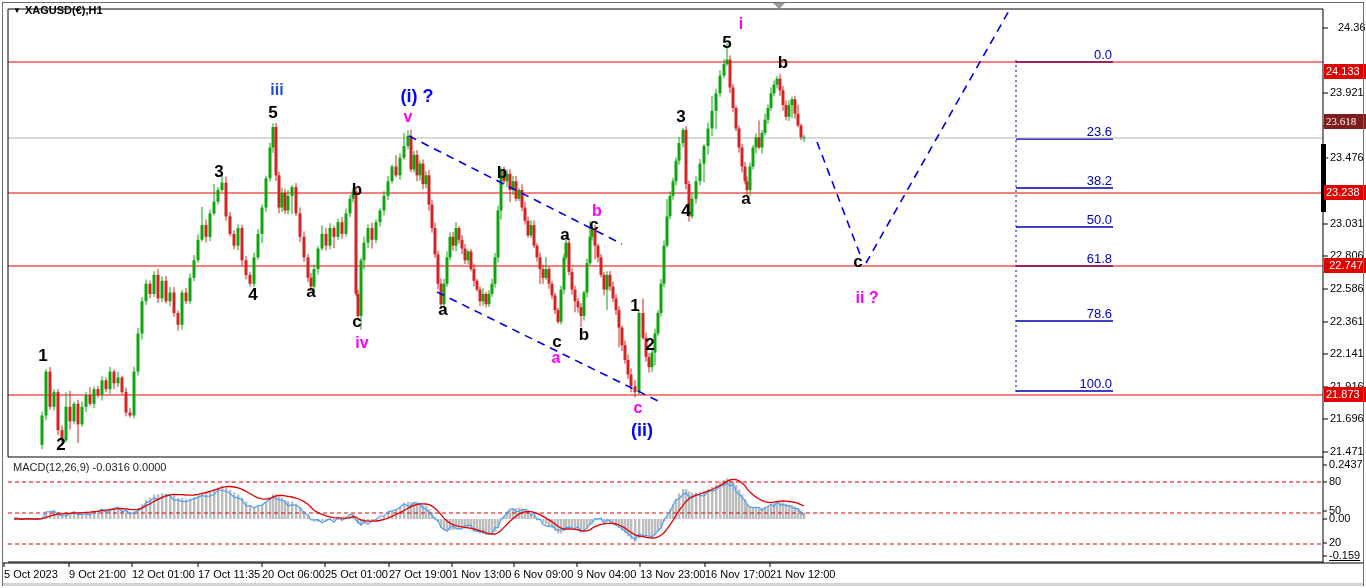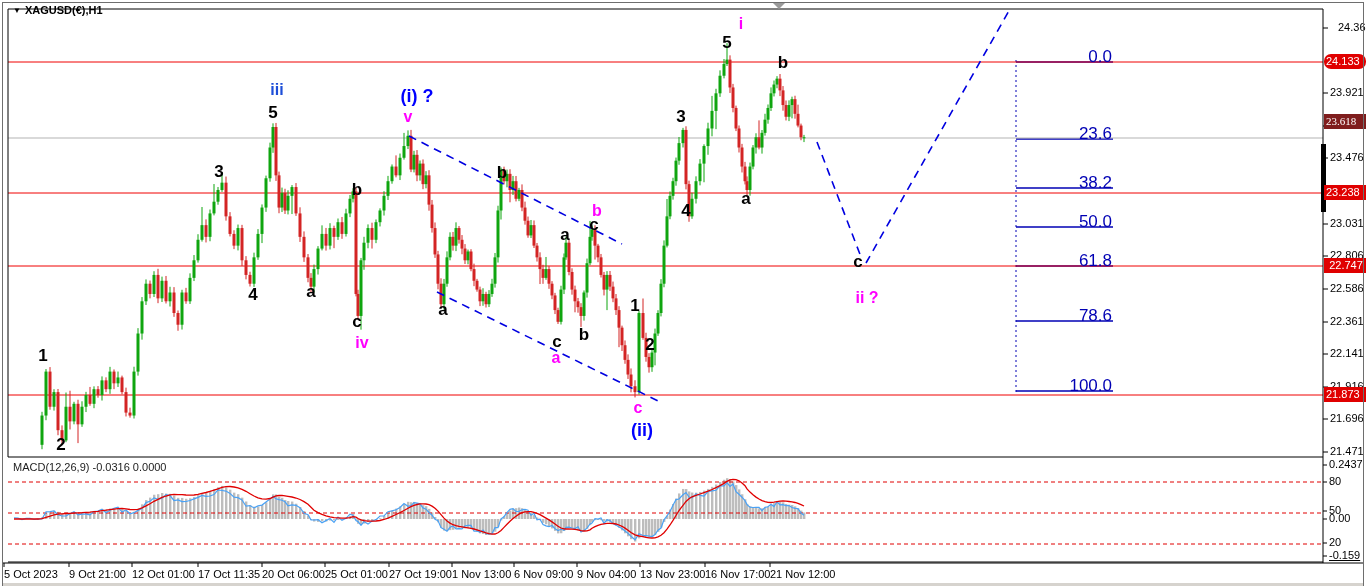--- a/index.html
+++ b/index.html
@@ -9,21 +9,21 @@
   .bottomband{position:absolute;left:3px;top:583px;width:1360px;height:3px;background:#d6d3ce;}
   svg#cv{position:absolute;left:0;top:0;}
   .title{position:absolute;left:13px;top:4px;font-size:11px;font-weight:bold;color:#000;}
   .title .tri{font-size:8px;margin-right:4px;position:relative;top:-1px;}
   .shift{position:absolute;left:772px;top:2px;width:0;height:0;
          border-left:7px solid transparent;border-right:7px solid transparent;border-top:7px solid #9a9a9a;}
   #macdLabel{position:absolute;left:13px;top:461px;font-size:11px;color:#1c1c1c;}
   .ptick{position:absolute;left:1330px;font-size:11px;color:#000;white-space:nowrap;}
   .pbadge{position:absolute;left:1324px;width:40px;height:15px;font-size:11px;color:#fff;
           padding-left:2px;line-height:15px;white-space:nowrap;}
-  .fiblab{position:absolute;left:1016px;width:96px;text-align:right;font-size:17px;color:#0000b4;}
+  .fiblab{position:absolute;left:1016px;width:96px;text-align:right;font-size:13px;color:#0000b4;}
   .wlab{position:absolute;transform:translate(-50%,-50%);font-weight:bold;white-space:nowrap;}
   .tlab{position:absolute;top:568px;font-size:11px;color:#000;white-space:nowrap;}
   .mlab{position:absolute;left:1329px;font-size:11px;color:#000;white-space:nowrap;}
 </style>
 </head>
 <body>
 
 <div class="win">
   <svg id="cv" width="1366" height="588">
       <line x1="1016" y1="62" x2="1113" y2="62" stroke="#0000b4" stroke-width="1.4"></line>
@@ -782,21 +782,21 @@
       <div class="ptick" style="top: 119px;">23.696</div>
       <div class="ptick" style="top: 151px;">23.476</div>
       <div class="ptick" style="top: 217px;">23.031</div>
       <div class="ptick" style="top: 249px;">22.806</div>
       <div class="ptick" style="top: 282px;">22.586</div>
       <div class="ptick" style="top: 315px;">22.361</div>
       <div class="ptick" style="top: 347px;">22.141</div>
       <div class="ptick" style="top: 380px;">21.916</div>
       <div class="ptick" style="top: 412px;">21.696</div>
       <div class="ptick" style="top: 445px;">21.471</div>
-      <div class="pbadge" style="top: 54px; background: rgb(224, 0, 0); border-radius: 7px;">24.133</div>
+      <div class="pbadge" style="top: 64px; background: rgb(224, 0, 0);">24.133</div>
       <div class="pbadge" style="top: 185px; background: rgb(224, 0, 0);">23.238</div>
       <div class="pbadge" style="top: 258px; background: rgb(224, 0, 0); text-align: center;">22.747</div>
       <div class="pbadge" style="top: 387px; background: rgb(224, 0, 0);">21.873</div>
       <div class="pbadge" style="top: 114px; background: #7f1d1d; font-family: Liberation Serif, serif;">23.618</div>
     </div>
   <div id="fibLabels">
       <div class="fiblab" style="top: 47px;">0.0</div>
       <div class="fiblab" style="top: 124px;">23.6</div>
       <div class="fiblab" style="top: 173px;">38.2</div>
       <div class="fiblab" style="top: 212px;">50.0</div>

